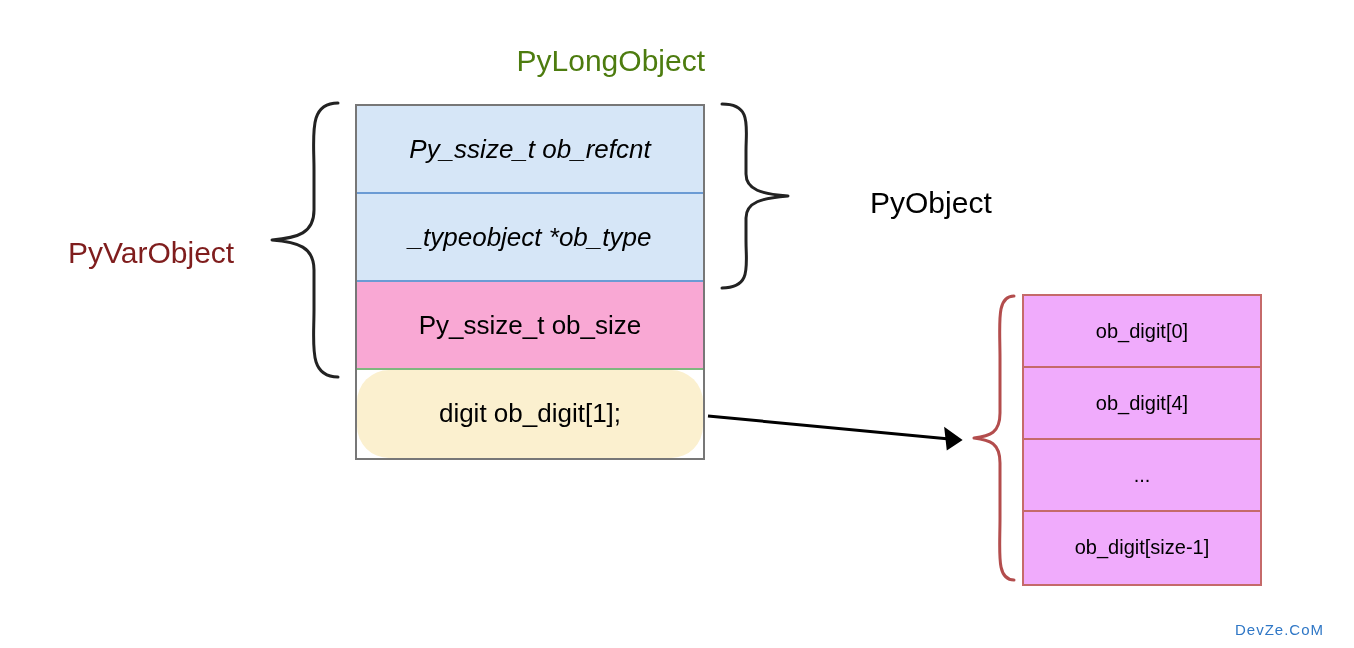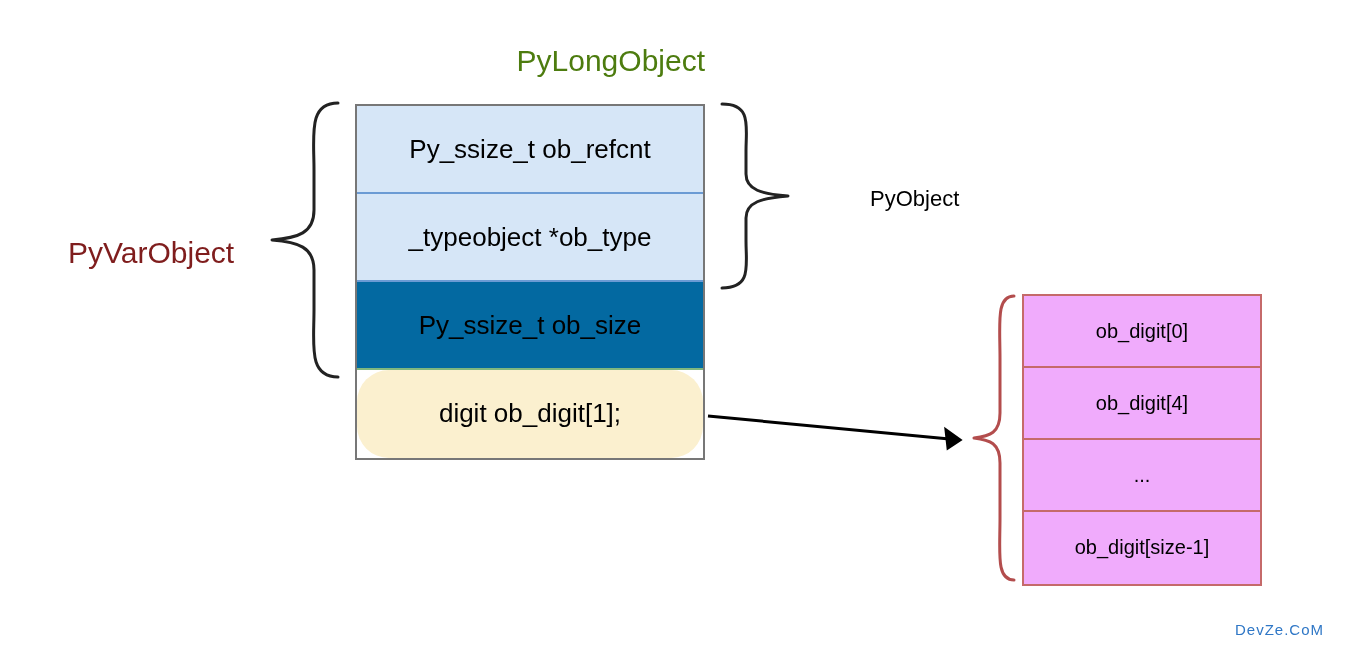--- a/index.html
+++ b/index.html
@@ -36,36 +36,36 @@
   }
   .row {
     height: 88px;
     line-height: 86px;
     text-align: center;
     font-size: 26px;
     color: #000;
     border-bottom: 2px solid #777;
   }
   .row:last-child { border-bottom: none; border-radius: 32px; }
-  .row.blue   { background: #d6e6f7; border-color:#6b9bd4; }
-  .row.green  { background: #0369a1; border-color:#7fb77f; }
+  .row.blue   { background: #d6e6f7; border-color:#6b9bd4;font-style:italic; }
+  .row.green  { background: #f9a8d4; border-color:#7fb77f; }
   .row.yellow { background: #fbf0cf; border-color:#d9bf5a; }
 
   .label-left1 {
     position: absolute;
     top: 236px;
     left: 68px;
     font-size: 30px;
     color: #7f1d1d;
   }
   .label-right1 {
     position: absolute;
     top: 186px;
     left: 870px;
-    font-size: 22px;
+    font-size: 30px;
     color: #000;
   }
 
   .brace {
     position: absolute;
     stroke: #222;
     stroke-width: 3;
     fill: none;
     stroke-linecap: round;
     stroke-linejoin: round;

